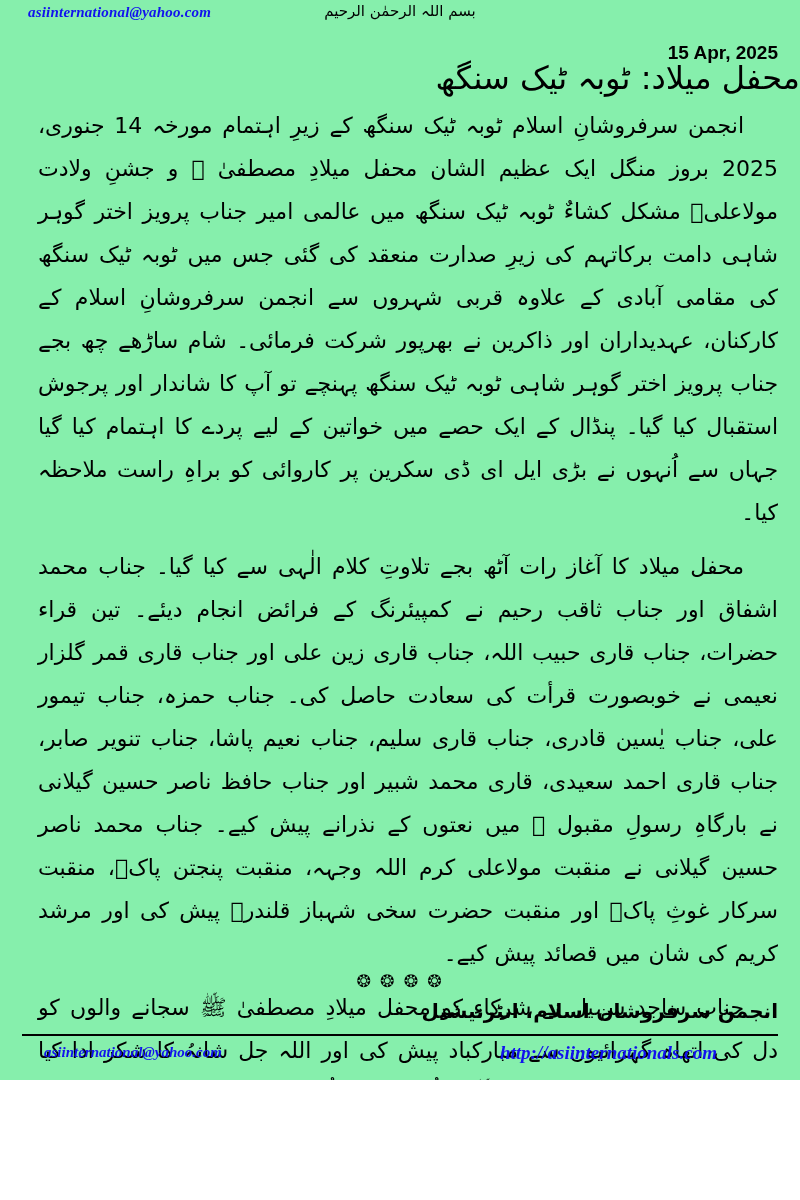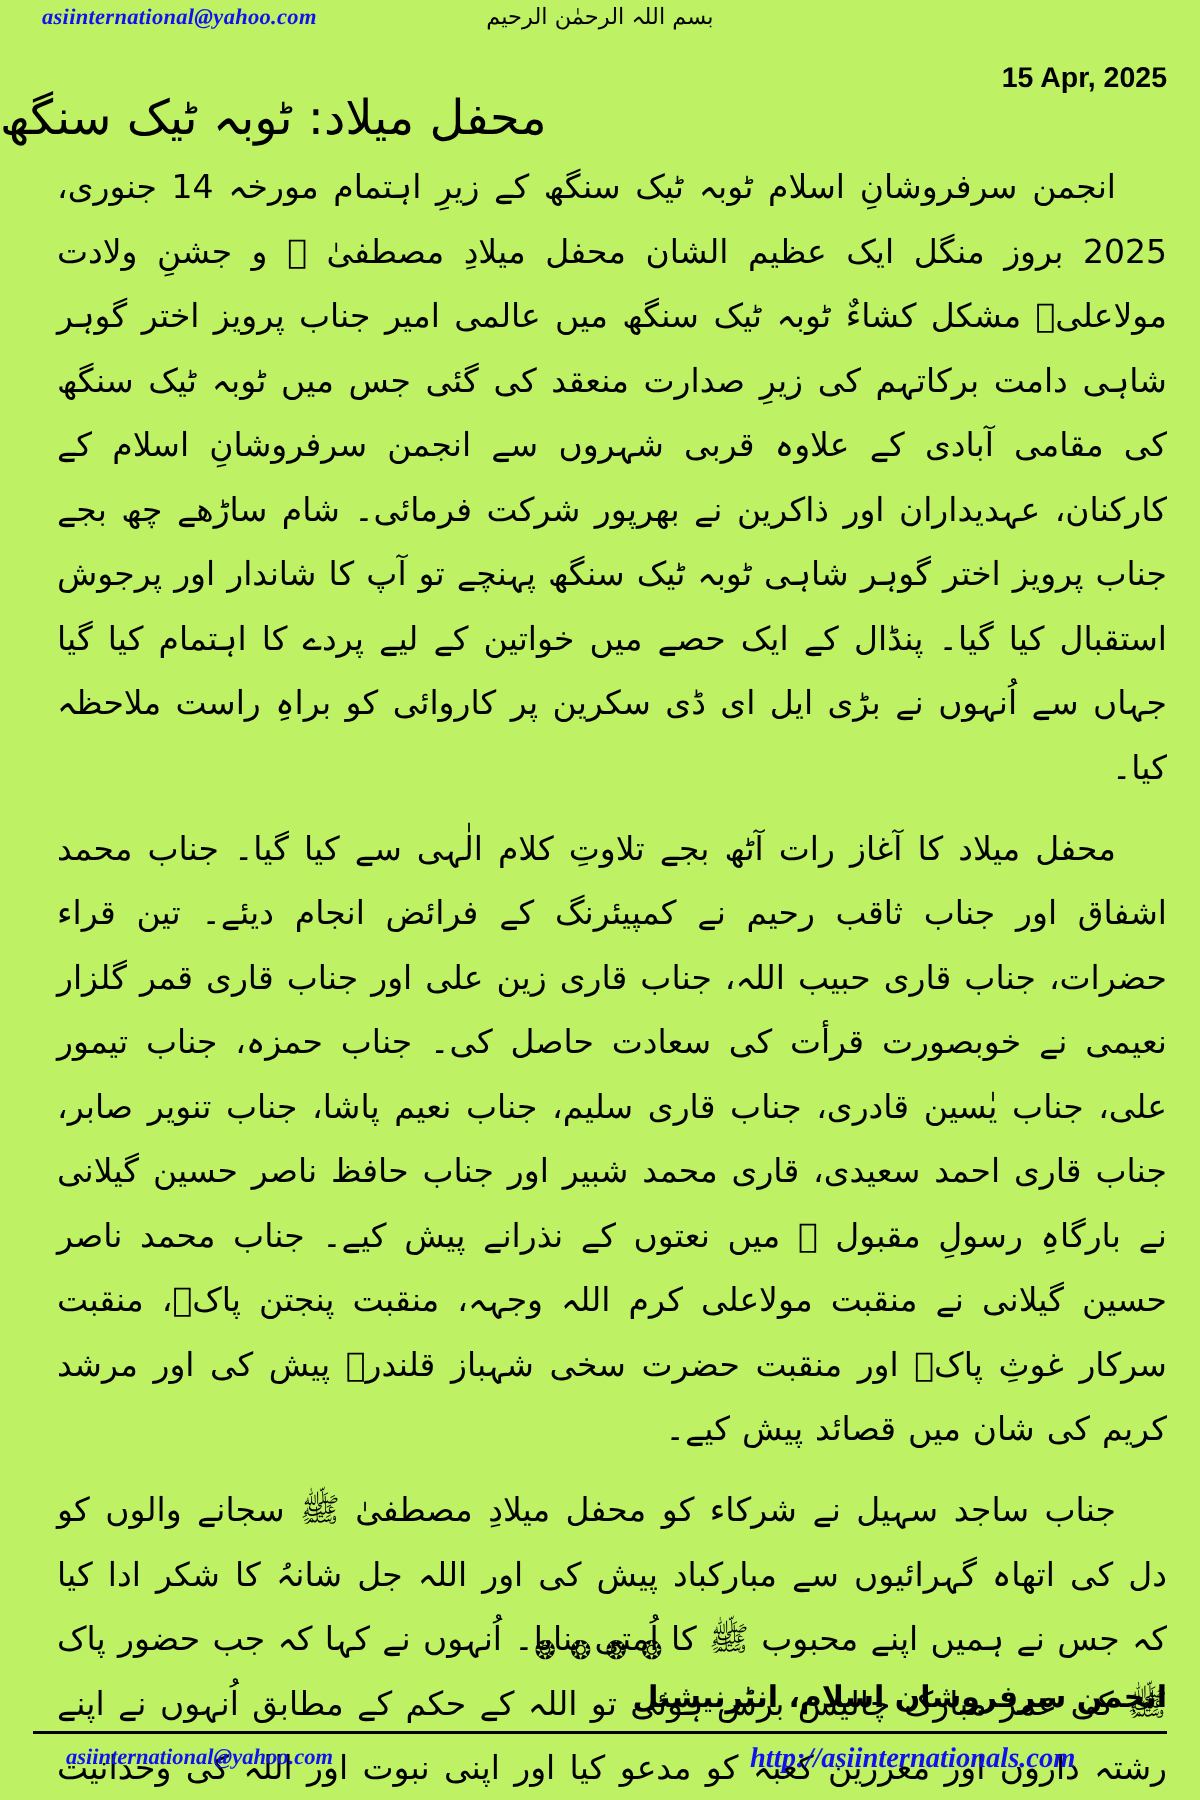--- a/index.html
+++ b/index.html
@@ -4,23 +4,23 @@
 <title>Mehfil Milad Toba Tek Singh</title>
 <style>
   html, body {
     margin: 0;
     padding: 0;
     background: #ffffff;
   }
   .page {
     position: relative;
     width: 800px;
-    height: 1200px;
+    height: 1080px;
     margin: 0 auto;
-    background: #bef264;
+    background: #86efac;
     box-sizing: border-box;
     overflow: hidden;
     font-family: "DejaVu Sans", sans-serif;
     text-decoration: underline;
   }
 
   
   .header {
     position: relative;
     height: 100px;
@@ -61,21 +61,21 @@
     font-weight: bold;
     font-size: 19px;
     direction: ltr;
     white-space: nowrap;
   }
   .header-title {
     position: absolute;
     top: 34px;
     left: 0;
     right: 0;
-    text-align: left;
+    text-align: right;
     direction: rtl;
     font-family: "DejaVu Sans", sans-serif;
     font-size: 32px;
     font-weight: normal;
     color: #000000;
     line-height: 1.45;
     white-space: nowrap;
   }
 
   

